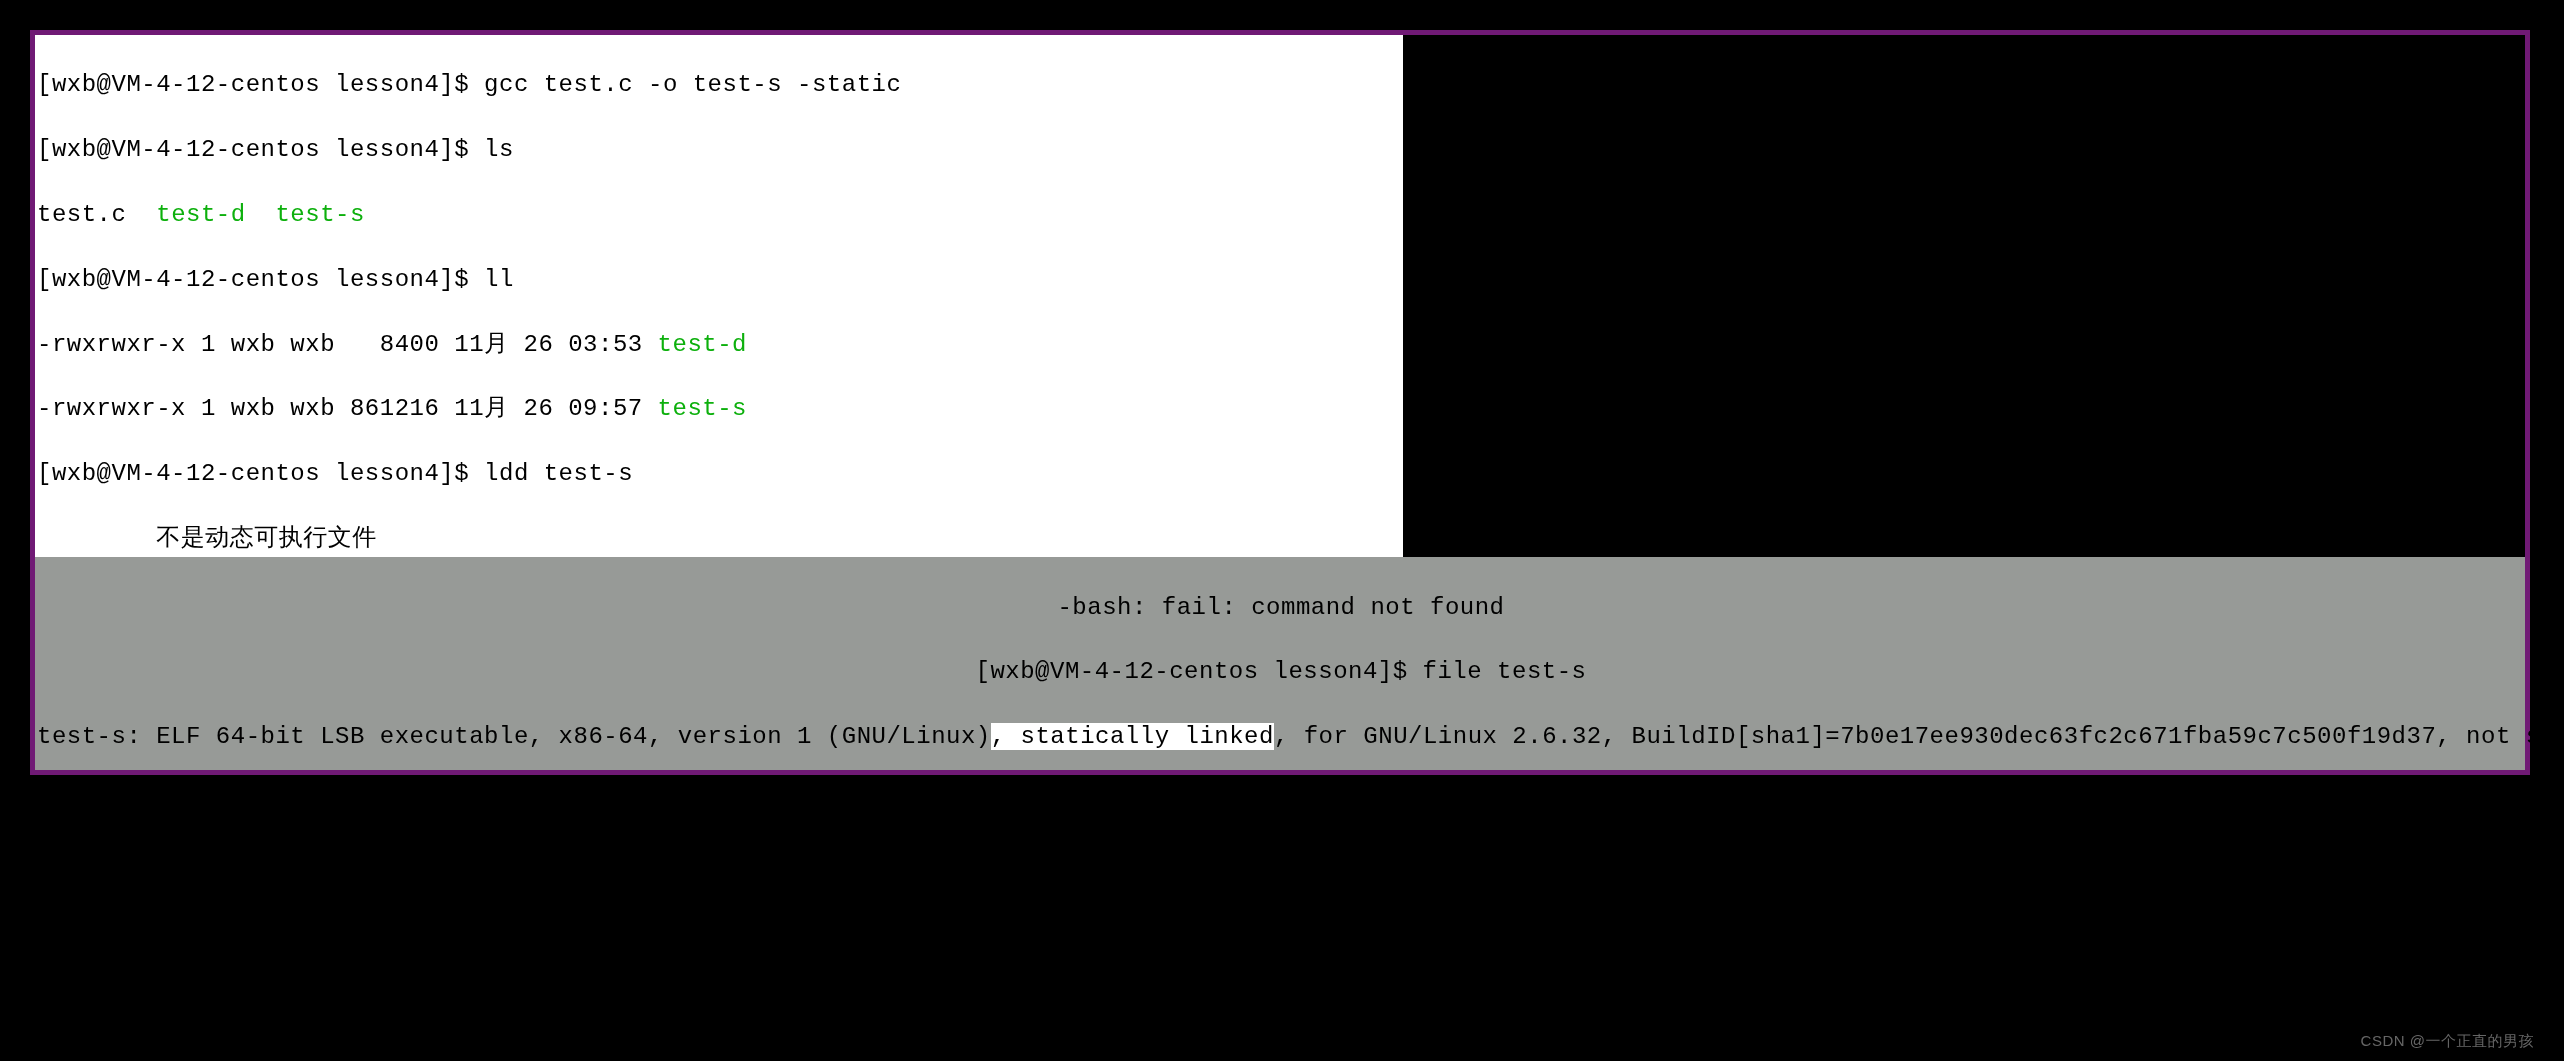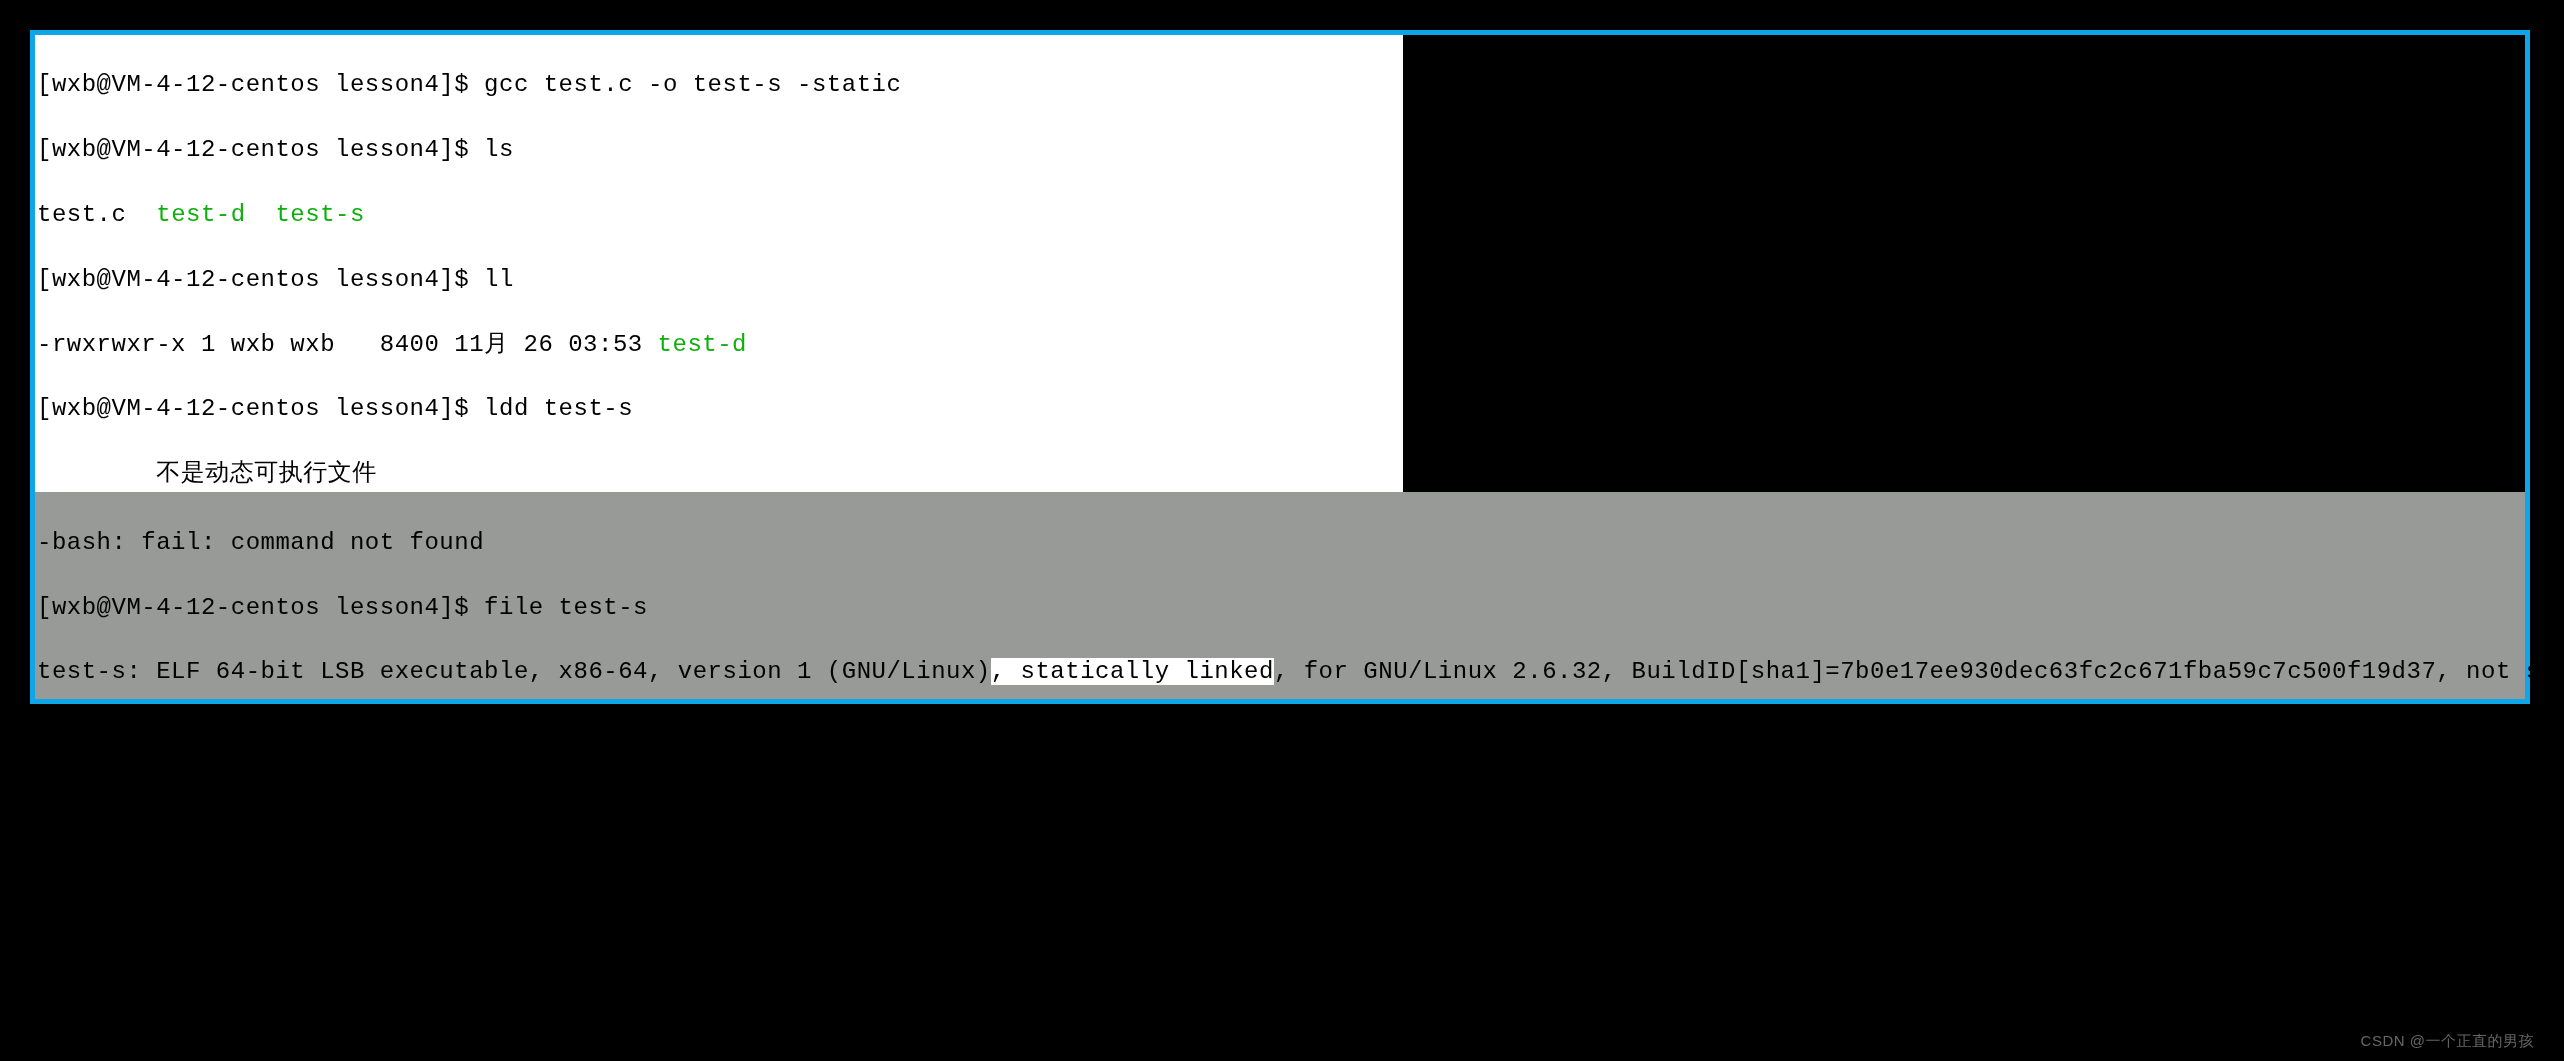--- a/index.html
+++ b/index.html
@@ -12,41 +12,42 @@
       font-family: "Menlo", "Monaco", "Consolas", "Courier New", monospace;
       font-size: 24px;
       line-height: 1.35;
       letter-spacing: 0.5px;
       width: 2564px;
       height: 1061px;
       overflow: hidden;
       position: relative;
     }
     .outer-border {
-      border: 5px solid #0ea5e9;
+      border: 5px solid #701a75;
       border-top-width: 5px;
       position: absolute;
       top: 30px;
       left: 30px;
       right: 46px;
       width: 2500px;
     }
     .white-block {
       background-color: #ffffff;
       color: #000000;
       padding: 2px 0 2px 2px;
       white-space: pre;
       width: 1368px;
     }
     .gray-block {
       background-color: #979a97;
       color: #000000;
-      padding: 2px 0 10px 2px;
+      padding: 2px 0 16px 2px;
       white-space: pre;
       width: 100%;
+      text-align: center;
     }
     .green {
       color: #0db00d;
       font-weight: normal;
     }
     .highlight {
       background-color: #ffffff;
       color: #000000;
       margin-top: 42px;
     }
@@ -65,20 +66,21 @@
 </head>
 <body>
 
 <div class="outer-border">
   <div class="white-block">
 <span class="line"><span>[wxb@VM-4-12-centos lesson4]$ </span><span>gcc test.c -o test-s -static</span></span>
 <span class="line"><span>[wxb@VM-4-12-centos lesson4]$ </span><span>ls</span></span>
 <span class="line"><span>test.c</span><span>  </span><span class="green">test-d</span><span>  </span><span class="green">test-s</span></span>
 <span class="line"><span>[wxb@VM-4-12-centos lesson4]$ </span><span>ll</span></span>
 <span class="line"><span>-rwxrwxr-x 1 wxb wxb   8400 11月 26 03:53 </span><span class="green">test-d</span></span>
+<span class="line"><span>-rwxrwxr-x 1 wxb wxb 861216 11月 26 09:57 </span><span class="green">test-s</span></span>
 <span class="line"><span>[wxb@VM-4-12-centos lesson4]$ </span><span>ldd test-s</span></span>
 <span class="line">        不是动态可执行文件</span></div>
   <div class="gray-block">
 <span class="line">-bash: fail: command not found</span>
 <span class="line"><span>[wxb@VM-4-12-centos lesson4]$ </span><span>file test-s</span></span>
 <span class="line"><span>test-s: ELF 64-bit LSB executable, x86-64, version 1 (GNU/Linux)</span><span class="highlight">, statically linked</span><span>, for GNU/Linux 2.6.32, BuildID[sha1]=7b0e17ee930dec63fc2c671fba59c7c500f19d37, not stripped</span></span></div>
 </div>
 
 <div class="watermark">CSDN @一个正直的男孩</div>
 

